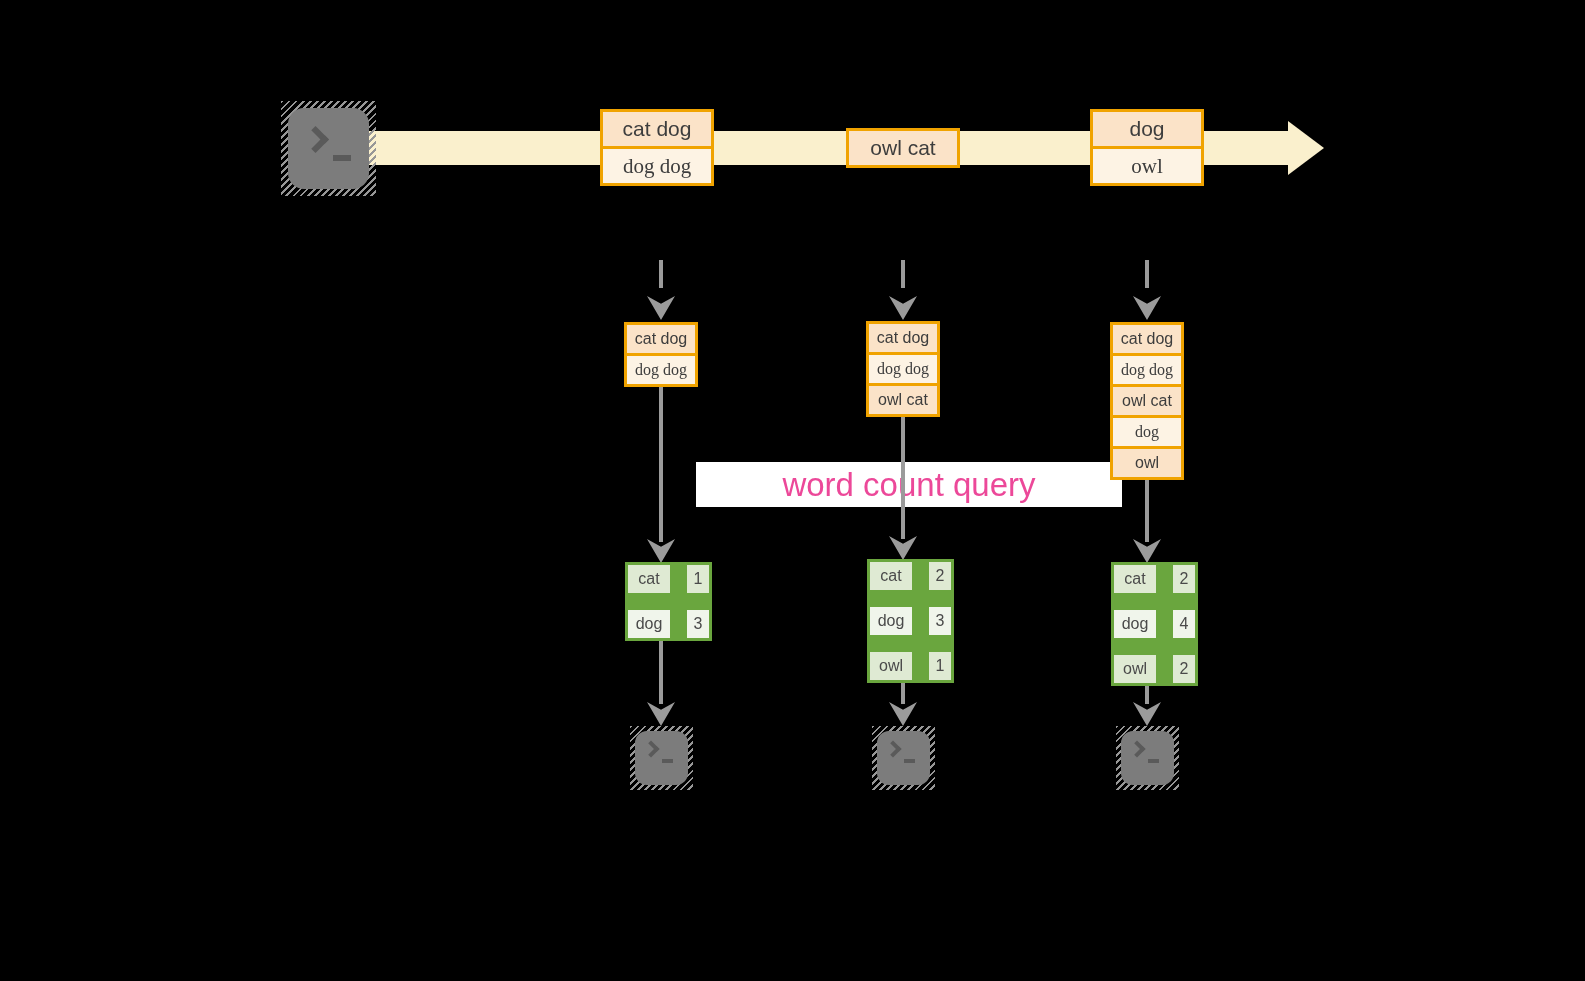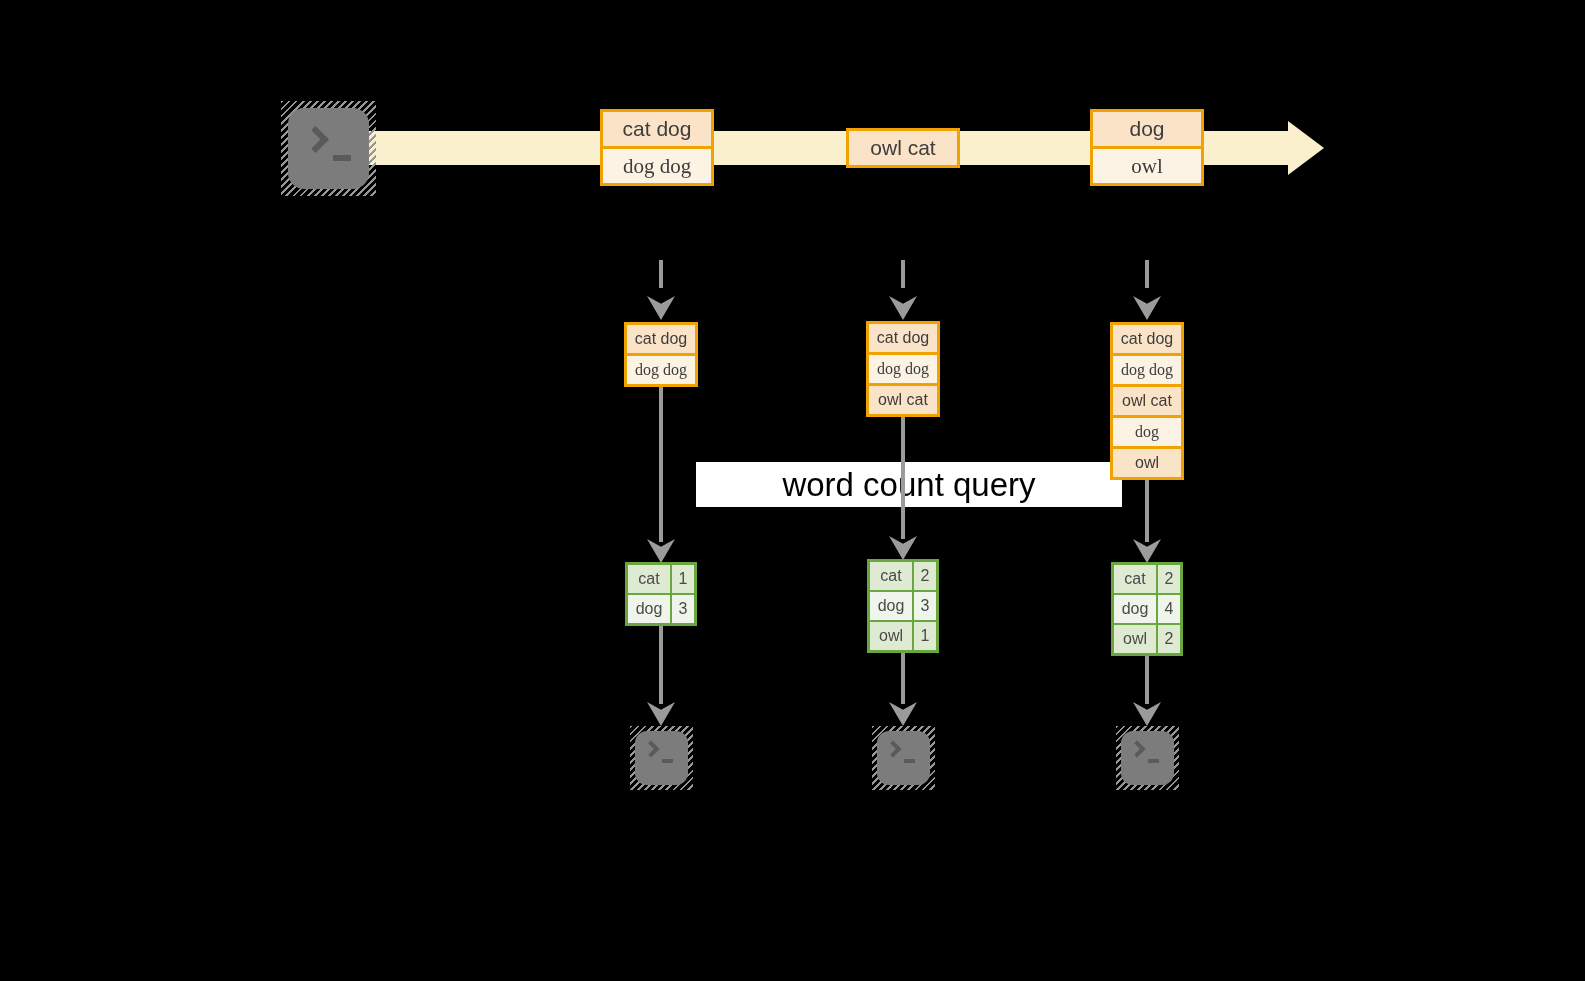--- a/index.html
+++ b/index.html
@@ -27,25 +27,25 @@
 
   
   .vline { position:absolute; width:4px; background:#9b9b9b; z-index:2; }
   .dash  { position:absolute; width:4px; height:28px; background:#9b9b9b; z-index:2; }
   .ahead { position:absolute; width:28px; height:24px; background:#9b9b9b;
     clip-path:polygon(50% 100%, 100% 0%, 50% 32%, 0% 0%); z-index:2; }
 
   
   .qlabel { position:absolute; left:696px; top:462px; width:426px; height:45px;
     background:#ffffff; z-index:1; display:flex; align-items:center; justify-content:center;
-    color:#000000; font-size:33px; }
+    color:#ec4899; font-size:33px; }
 
   
   .gtable { position:absolute; z-index:3; background:#6aa63e; border:3px solid #6aa63e;
-    display:grid; grid-template-columns:42px 22px; gap:2px; }
+    display:grid; grid-template-columns:42px 22px; gap:17px; }
   .gcell { display:flex; align-items:center; justify-content:center;
     height:28px; color:#4a4a4a; font-size:16px; }
   .gdark  { background:#dfead3; }
   .glight { background:#f0f5eb; }
 
   
   .term { position:absolute; z-index:4;
     background-image:repeating-linear-gradient(135deg, #979797 0px, #979797 2px, transparent 2px, transparent 5px); }
   .term-body { position:absolute; background:#7c7c7c; }
   .term-big { left:281px; top:101px; width:95px; height:95px; }

